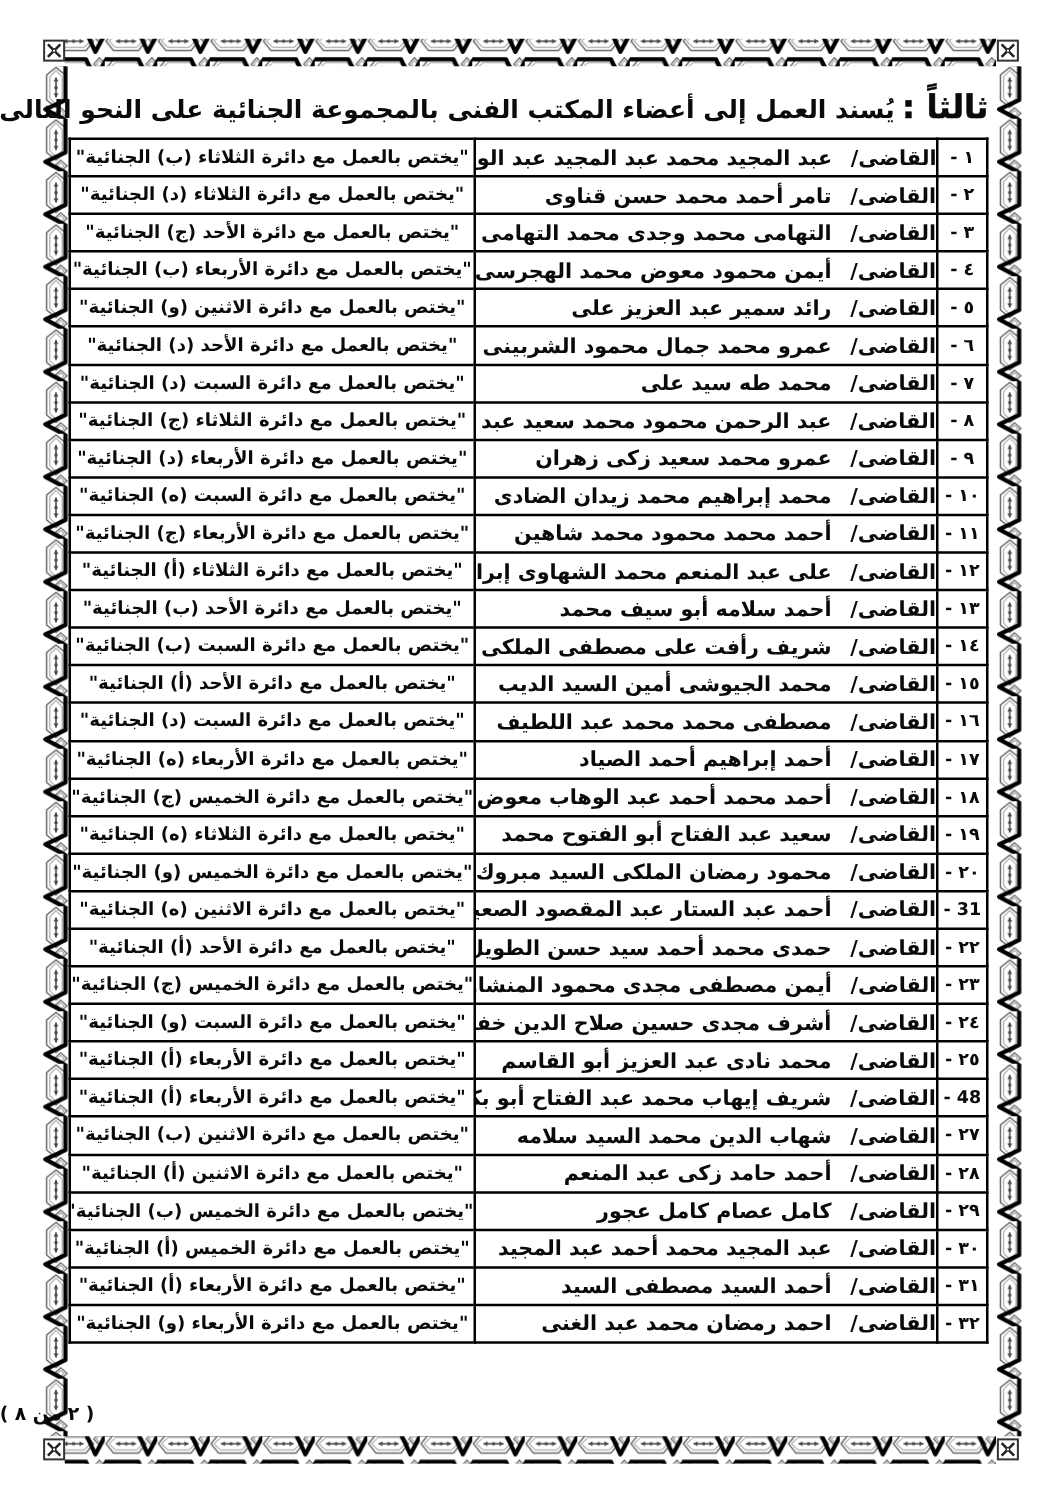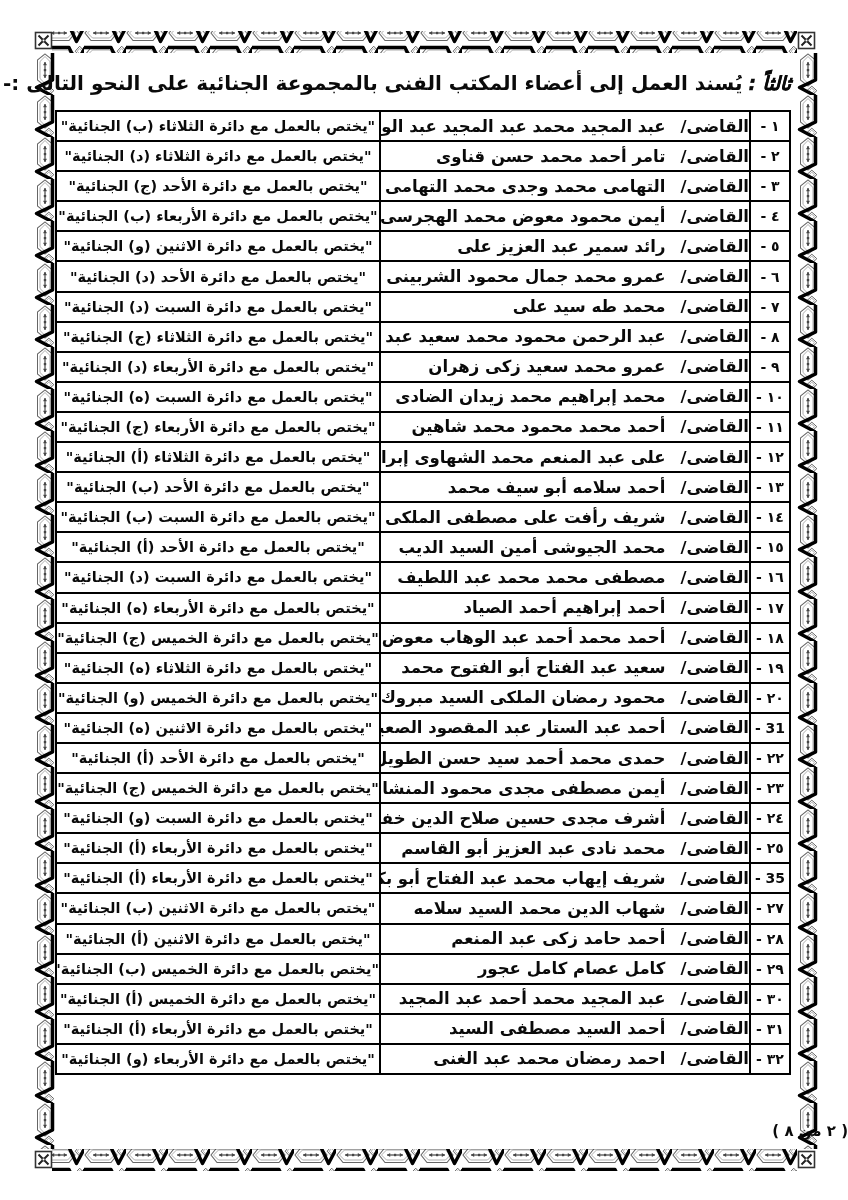--- a/index.html
+++ b/index.html
@@ -10,42 +10,42 @@
     font-family:"DejaVu Sans", sans-serif;
     color:#0a0a0a;
     direction:rtl;
     overflow:hidden;
   }
   .frame{position:absolute;top:0;left:0;z-index:0;}
   .heading{
     position:absolute;top:71px;right:57px;
     font-size:20px;font-weight:bold;white-space:nowrap;z-index:2;
   }
-  .heading .hp{font-size:19px;margin-left:6px;font-style:italic;-webkit-text-stroke:0.4px #0a0a0a;}
+  .heading .hp{font-size:26px;margin-left:6px;-webkit-text-stroke:0.4px #0a0a0a;}
   table.judges{
     position:absolute;top:110px;right:57px;width:734px;
     border-collapse:collapse;table-layout:fixed;z-index:2;
     direction:rtl;
   }
   table.judges td{
     border:2px solid #000;
     height:28.1px;
     padding:0;
     vertical-align:middle;
     font-weight:bold;
     overflow:hidden;
     white-space:nowrap;
   }
   td.num{ text-align:center; font-size:14px; }
   td.name{ padding-right:9px; font-size:16.5px; }
   td.name .lbl{ display:inline-block; margin-left:15px; }
   td.assign{ text-align:center; font-size:14.5px; }
   .footer{
     position:absolute;top:1122px;left:0;width:848px;
-    text-align:right;font-size:15px;font-weight:bold;z-index:2;
+    text-align:left;font-size:15px;font-weight:bold;z-index:2;
   }
 </style>
 </head>
 <body>
 
 <div class="page">
 
   <svg class="frame" width="848" height="1200" viewBox="0 0 848 1200" xmlns="http://www.w3.org/2000/svg">
     <defs>
       <pattern id="chainH" width="42" height="22" patternUnits="userSpaceOnUse">
@@ -223,21 +223,21 @@
           <td class="num">٢٤ -</td>
           <td class="name"><span class="lbl">القاضى/</span><span>أشرف مجدى حسين صلاح الدين خفاجى</span></td>
           <td class="assign">"يختص بالعمل مع دائرة السبت (و) الجنائية"</td>
         </tr>
         <tr>
           <td class="num">٢٥ -</td>
           <td class="name"><span class="lbl">القاضى/</span><span>محمد نادى عبد العزيز أبو القاسم</span></td>
           <td class="assign">"يختص بالعمل مع دائرة الأربعاء (أ) الجنائية"</td>
         </tr>
         <tr>
-          <td class="num">35 -</td>
+          <td class="num">48 -</td>
           <td class="name"><span class="lbl">القاضى/</span><span>شريف إيهاب محمد عبد الفتاح أبو بكر</span></td>
           <td class="assign">"يختص بالعمل مع دائرة الأربعاء (أ) الجنائية"</td>
         </tr>
         <tr>
           <td class="num">٢٧ -</td>
           <td class="name"><span class="lbl">القاضى/</span><span>شهاب الدين محمد السيد سلامه</span></td>
           <td class="assign">"يختص بالعمل مع دائرة الاثنين (ب) الجنائية"</td>
         </tr>
         <tr>
           <td class="num">٢٨ -</td>

